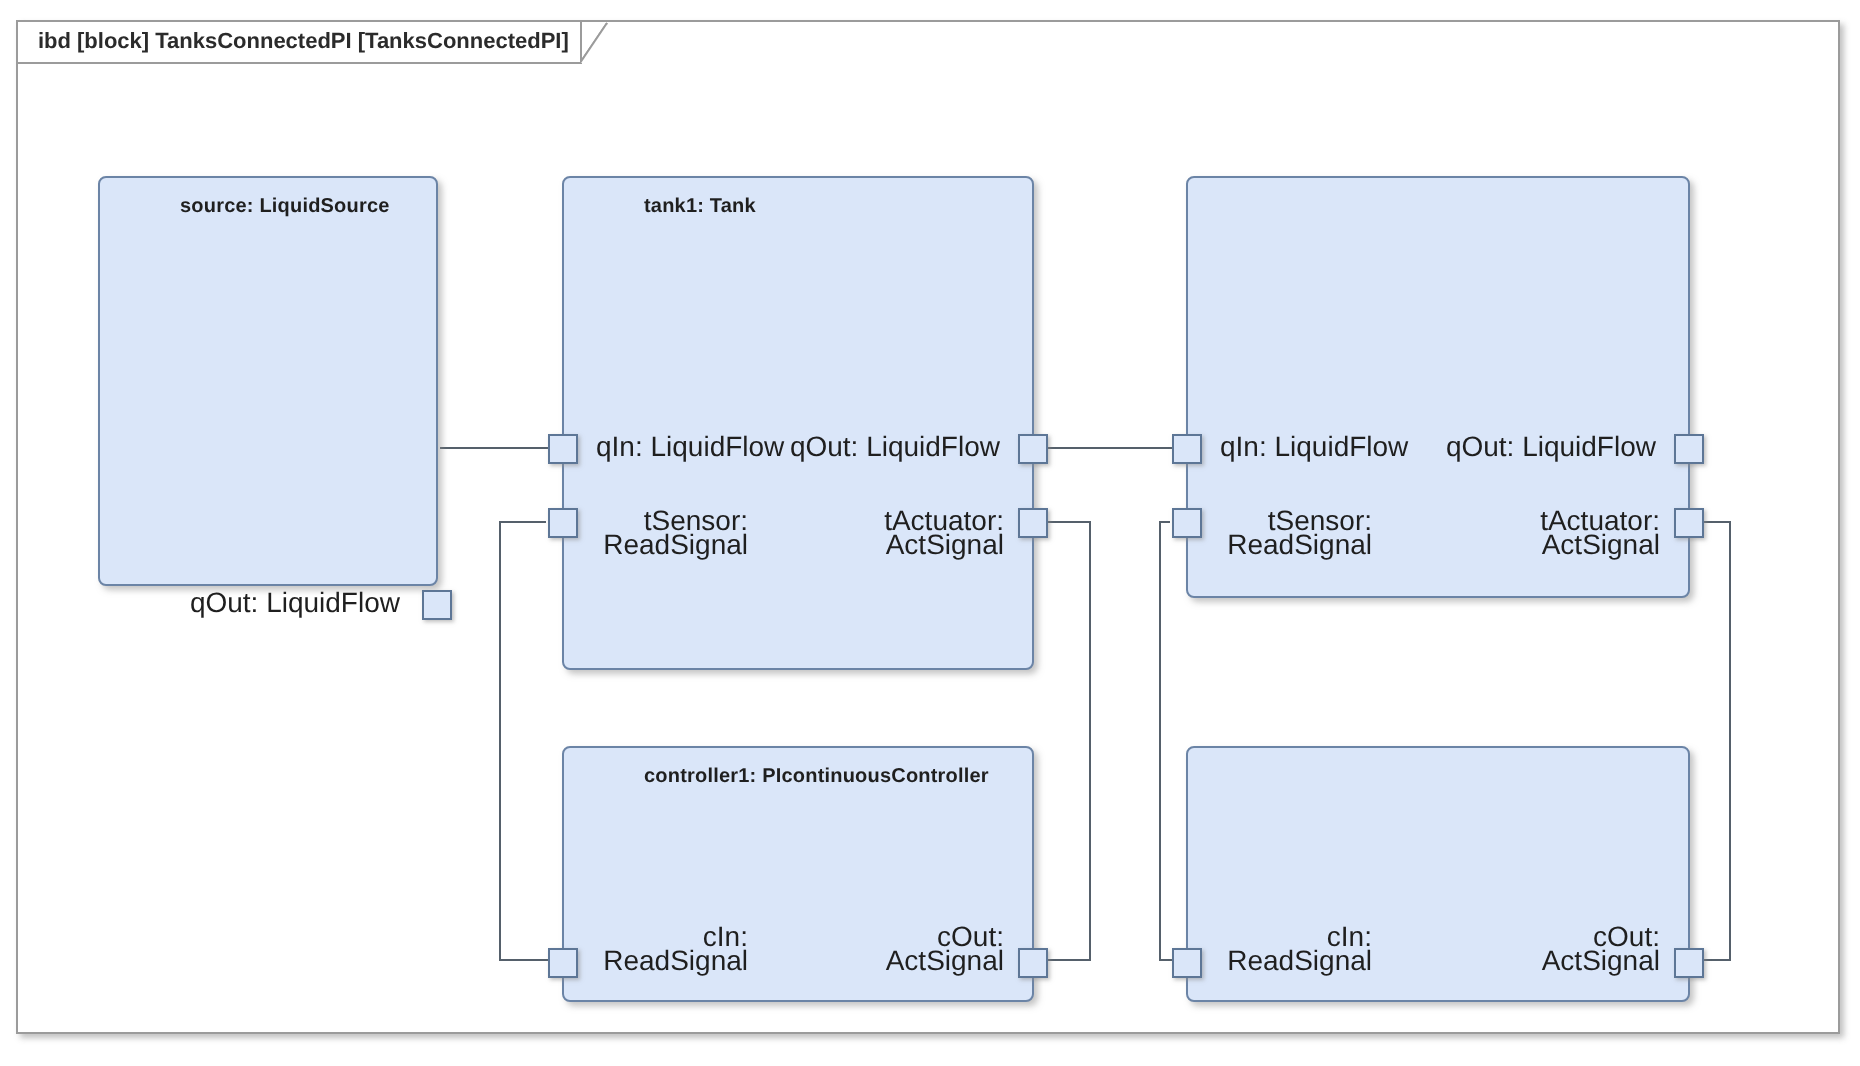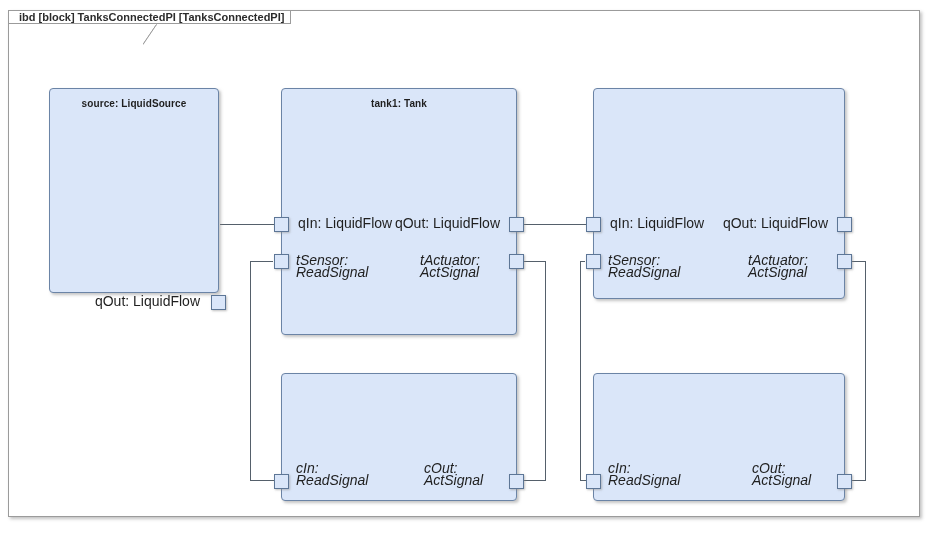--- a/index.html
+++ b/index.html
@@ -32,21 +32,20 @@
   #frame-tab {
     position: absolute;
     left: 0px;
     top: 0px;
     height: 21px;
     background: #ffffff;
     border-right: 0;
     display: flex;
     align-items: center;
     z-index: 5;
-    flex-direction: column;
   }
   #frame-tab .tab-body {
     height: 21px;
     display: flex;
     align-items: center;
     padding: 0 6px 0 10px;
     border-bottom: 1px solid #9b9b9b;
     border-right: 1px solid #9b9b9b;
     box-sizing: border-box;
     background: #ffffff;
@@ -88,25 +87,25 @@
     border: 1px solid #6b84a6;
     border-radius: 4px;
     box-sizing: border-box;
     box-shadow: 2px 2px 3px rgba(140,140,140,0.5);
   }
   .block-title {
     position: absolute;
     left: 0;
     right: 0;
     top: 9px;
-    text-align: center;
     font-size: 10px;
     font-weight: bold;
     color: #1f1f1f;
     letter-spacing: 0.1px;
+    padding-left: 40px;
   }
 
   
   .port {
     position: absolute;
     width: 15px;
     height: 15px;
     background: #dae6f9;
     border: 1px solid #5d7696;
     box-sizing: border-box;
@@ -119,21 +118,21 @@
   .port-label {
     position: absolute;
     font-size: 14px;
     color: #1f1f1f;
     line-height: 11.5px;
     white-space: nowrap;
     z-index: 2;
   }
   .port-label.lbl-left   { text-align: left; }
   .port-label.lbl-right  { text-align: right; }
-  .port-label.lbl-center { text-align: left; font-style: italic; }
+  .port-label.lbl-center { text-align: right; }
 </style>
 </head>
 <body>
 
 <div id="diagram-frame">
 
   <div id="frame-tab">
     <div class="tab-body">
       <span class="tab-kind">ibd</span>
       <span class="tab-text">[block] TanksConnectedPI [TanksConnectedPI]</span>
@@ -220,20 +219,21 @@
       </div>
 
       <div class="port right" style="top:165px;"></div>
       <div class="port-label lbl-center" style="right:14px; top:166px; width:82px;">
         <div>tActuator:</div>
         <div>ActSignal</div>
       </div>
     </div>
 
     <div class="block" style="left:272px; top:362px; width:236px; height:128px;">
+      <div class="block-title">controller1: PIcontinuousController</div>
 
       <div class="port left" style="top:100px;"></div>
       <div class="port-label lbl-center" style="left:14px; top:89px; width:78px;">
         <div>cIn:</div>
         <div>ReadSignal</div>
       </div>
 
       <div class="port right" style="top:100px;"></div>
       <div class="port-label lbl-center" style="right:14px; top:89px; width:78px;">
         <div>cOut:</div>

